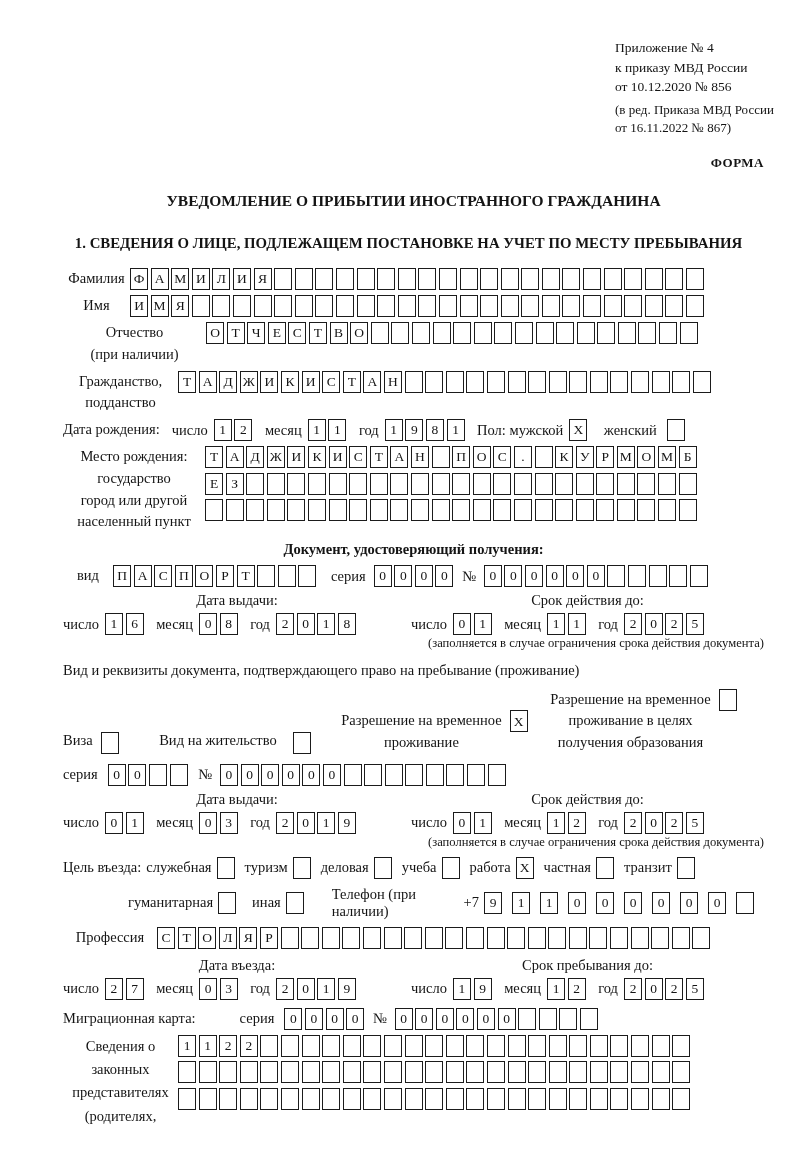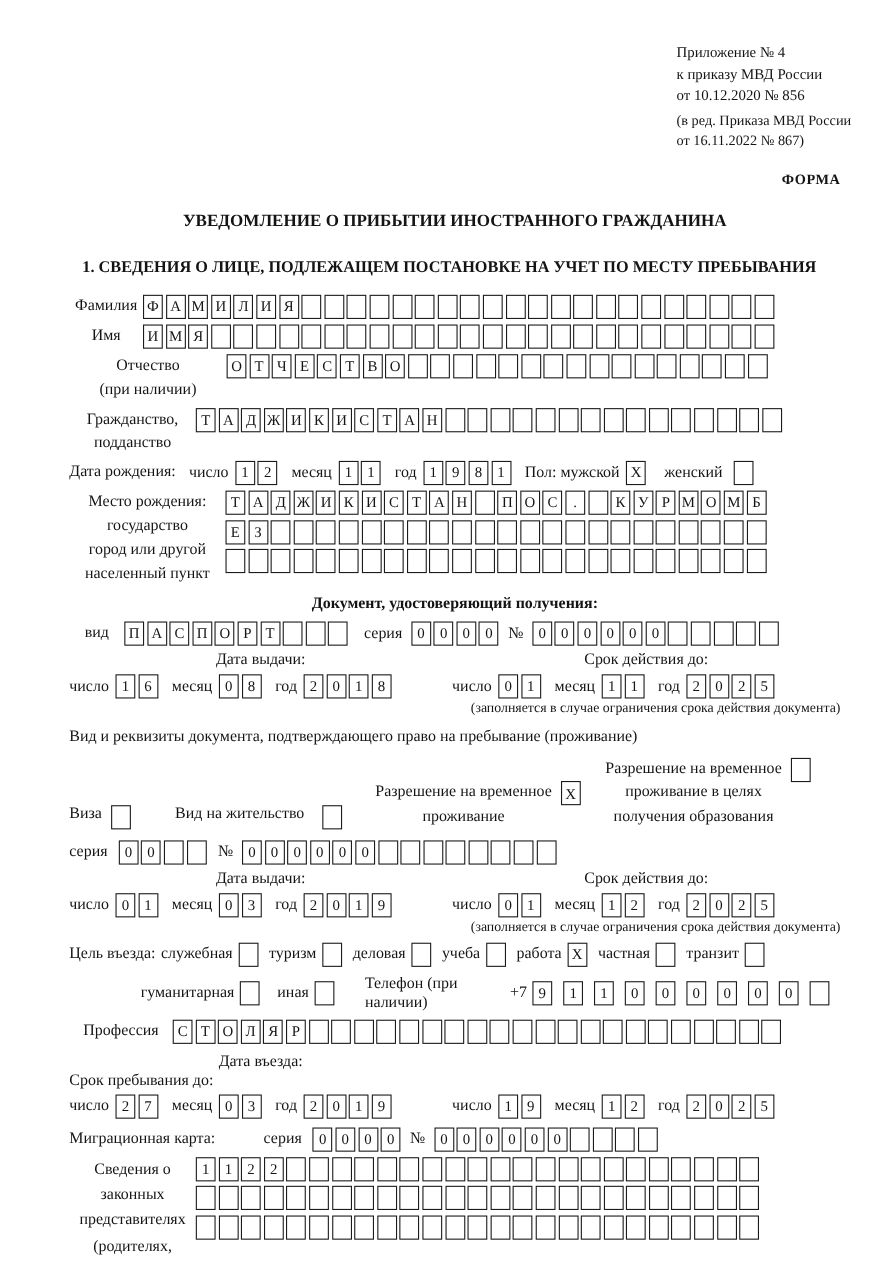--- a/index.html
+++ b/index.html
@@ -40,21 +40,21 @@
   .intro{line-height:1.7;}
   
   .optrow{display:flex;align-items:flex-end;margin:6px 0 10px 0;}
   .opt{display:flex;align-items:flex-start;}
   .optlines{text-align:center;line-height:1.5;}
   .opt .cell{margin-left:8px;}
   
   .purp{display:flex;align-items:center;flex-wrap:nowrap;margin-bottom:7px;}
   .purp .plab{margin-right:5px;}
   .purp .cell{margin-right:10px;}
-  .mt4{margin-top:4px;} .mt8{margin-top:8px;flex-direction:column;}
+  .mt4{margin-top:4px;} .mt8{margin-top:8px;}
 </style>
 </head>
 <body>
 
 <div class="page">
 
   <div class="annex">
     <div>Приложение № 4</div>
     <div>к приказу МВД России</div>
     <div>от 10.12.2020 № 856</div>

